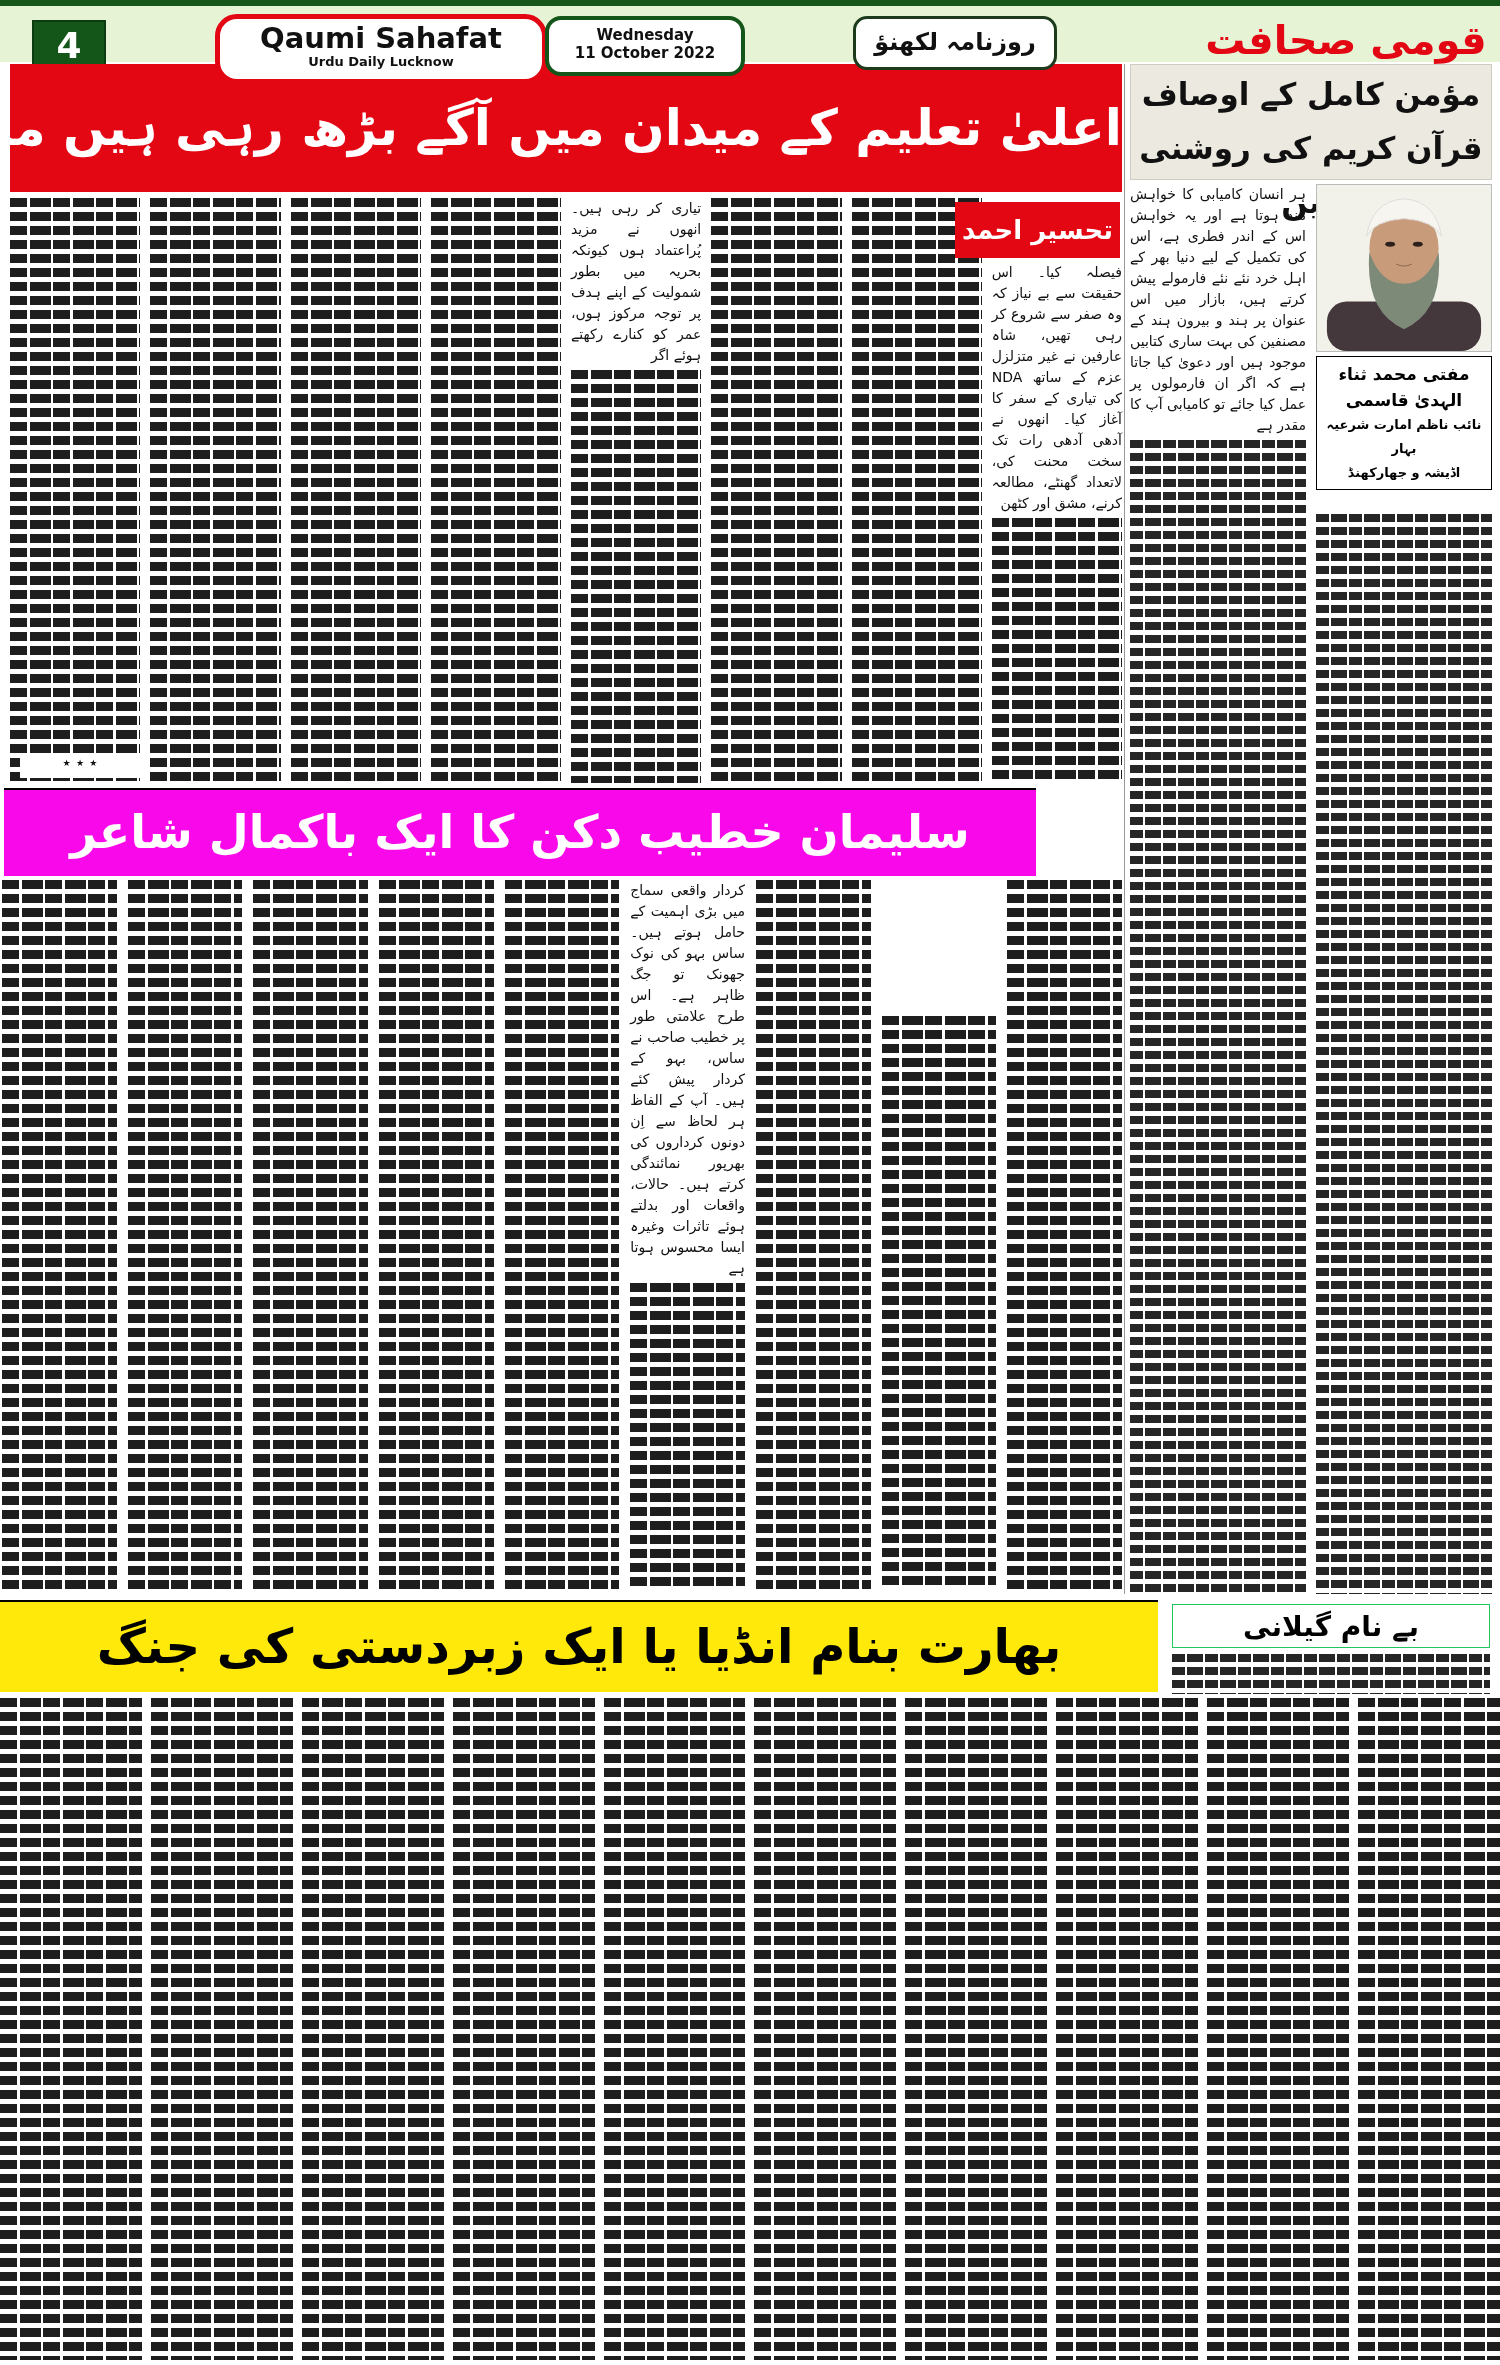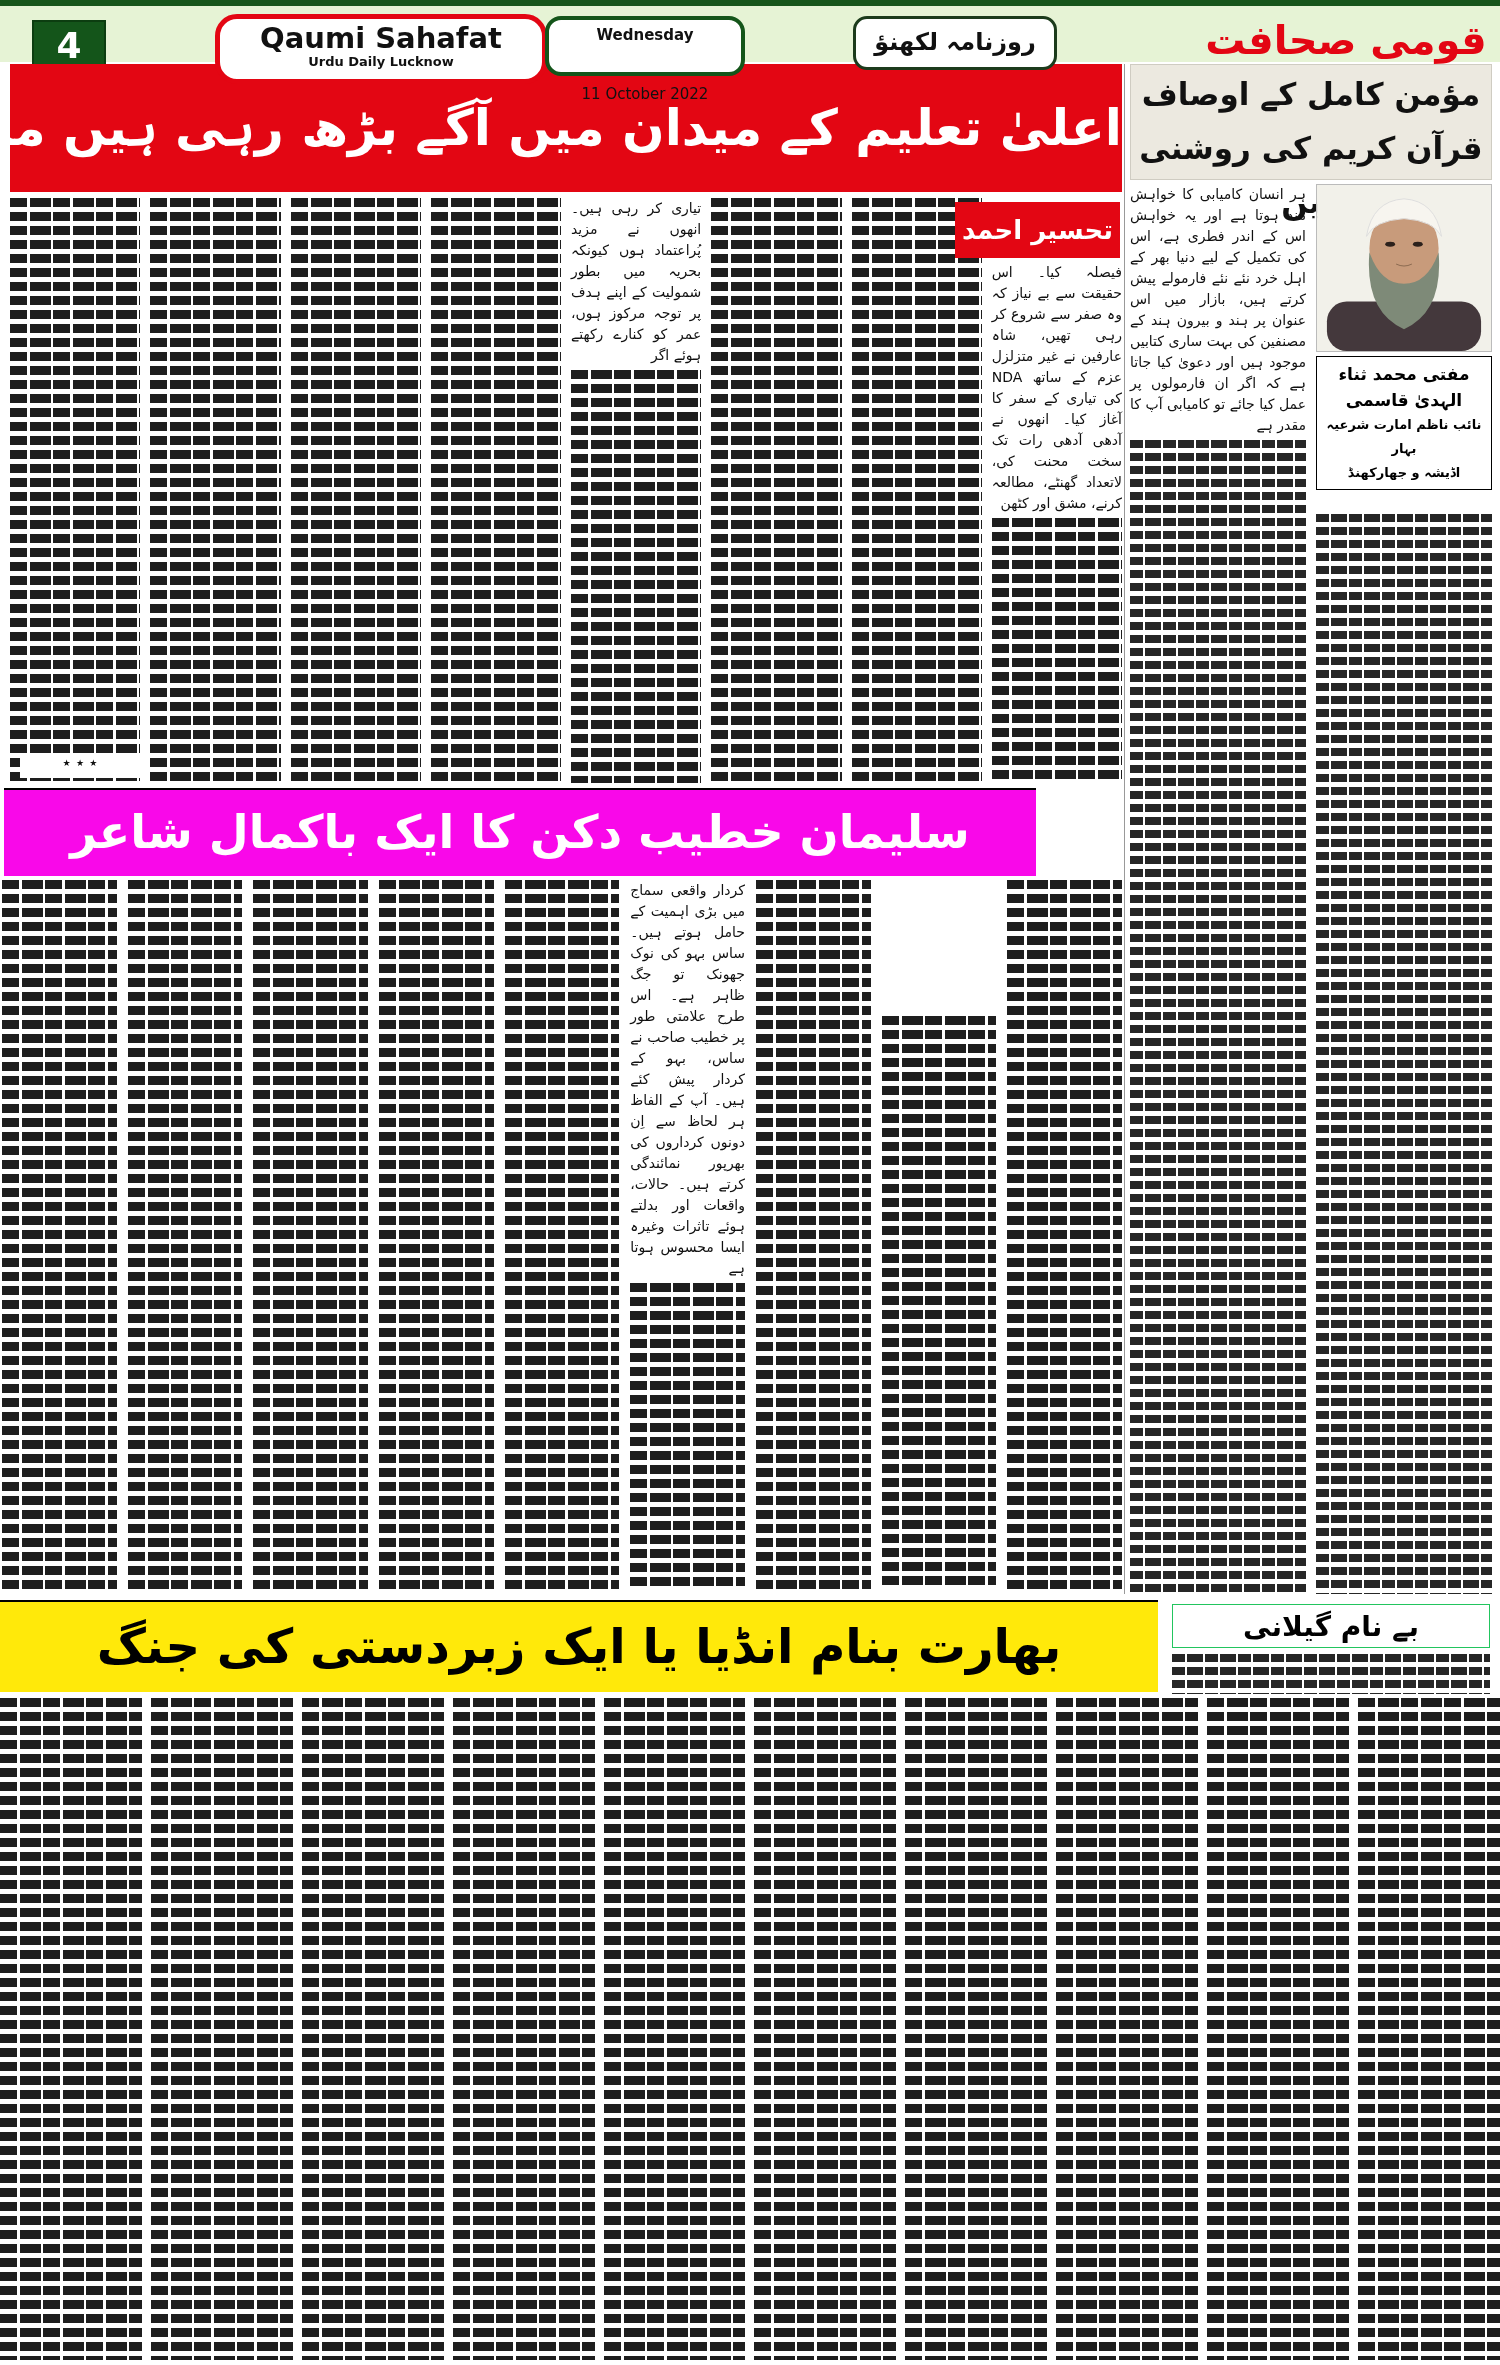--- a/index.html
+++ b/index.html
@@ -13,21 +13,21 @@
   .pagenum{position:absolute;left:32px;top:14px;width:70px;height:46px;background:#14551a;
            border:2px solid #0c3d10;color:#fff;font-size:36px;font-weight:bold;
            display:flex;align-items:center;justify-content:center;}
   .masthead{position:absolute;left:215px;top:8px;width:322px;height:60px;background:#fff;
             border:5px solid #e30613;border-radius:22px;text-align:center;z-index:3;}
   .masthead .t1{font-size:29px;font-weight:bold;color:#111;line-height:34px;margin-top:2px;}
   .masthead .t2{font-size:13px;font-weight:bold;color:#111;line-height:14px;}
   .datebox{position:absolute;left:545px;top:10px;width:192px;height:52px;background:#fff;
            border:4px solid #14551a;border-radius:16px;text-align:center;z-index:3;}
   .datebox .d1{font-size:15px;font-weight:bold;color:#111;margin-top:6px;line-height:18px;}
-  .datebox .d2{font-size:15px;font-weight:normal;color:#111;line-height:18px;margin-top:41px;}
+  .datebox .d2{font-size:15px;font-weight:bold;color:#111;line-height:18px;}
   .edbox{position:absolute;left:853px;top:10px;width:198px;height:48px;background:#fff;
          border:3px solid #1c3b1c;border-radius:14px;text-align:center;z-index:3;
          font-size:24px;font-weight:bold;color:#111;line-height:46px;}
   .papername{position:absolute;left:1200px;top:10px;width:292px;height:48px;color:#e30613;
              font-size:40px;font-weight:bold;text-align:center;line-height:48px;}
 
   
   .band-red{position:absolute;left:10px;top:64px;width:1112px;height:128px;background:#e30613;
             color:#fff;font-size:50px;font-weight:bold;text-align:center;line-height:128px;
             white-space:nowrap;overflow:hidden;}

